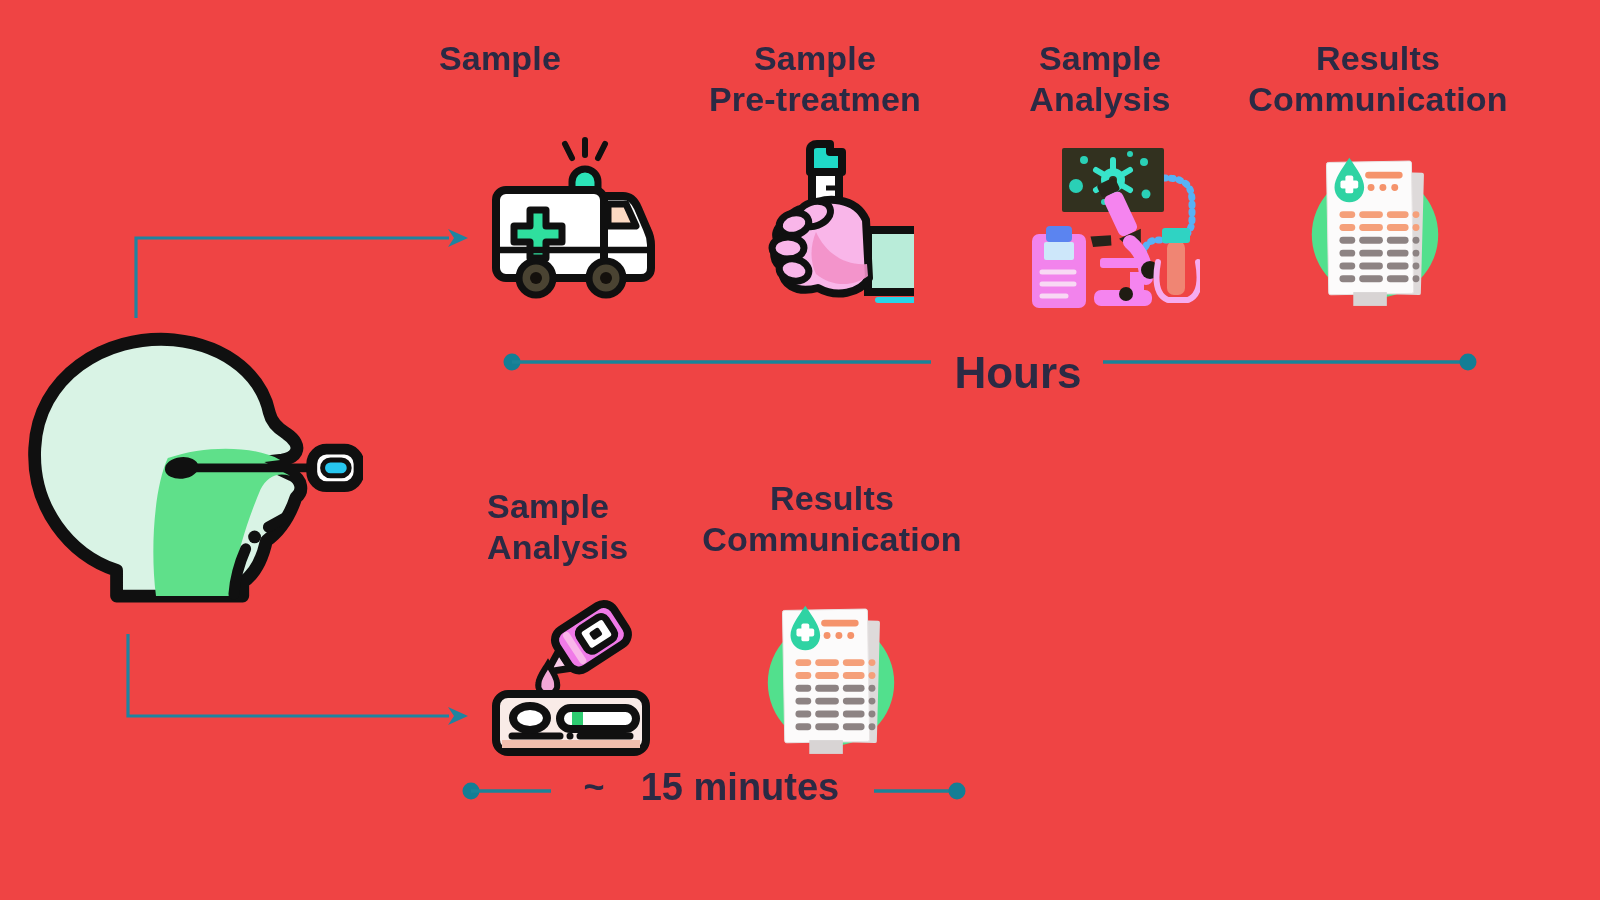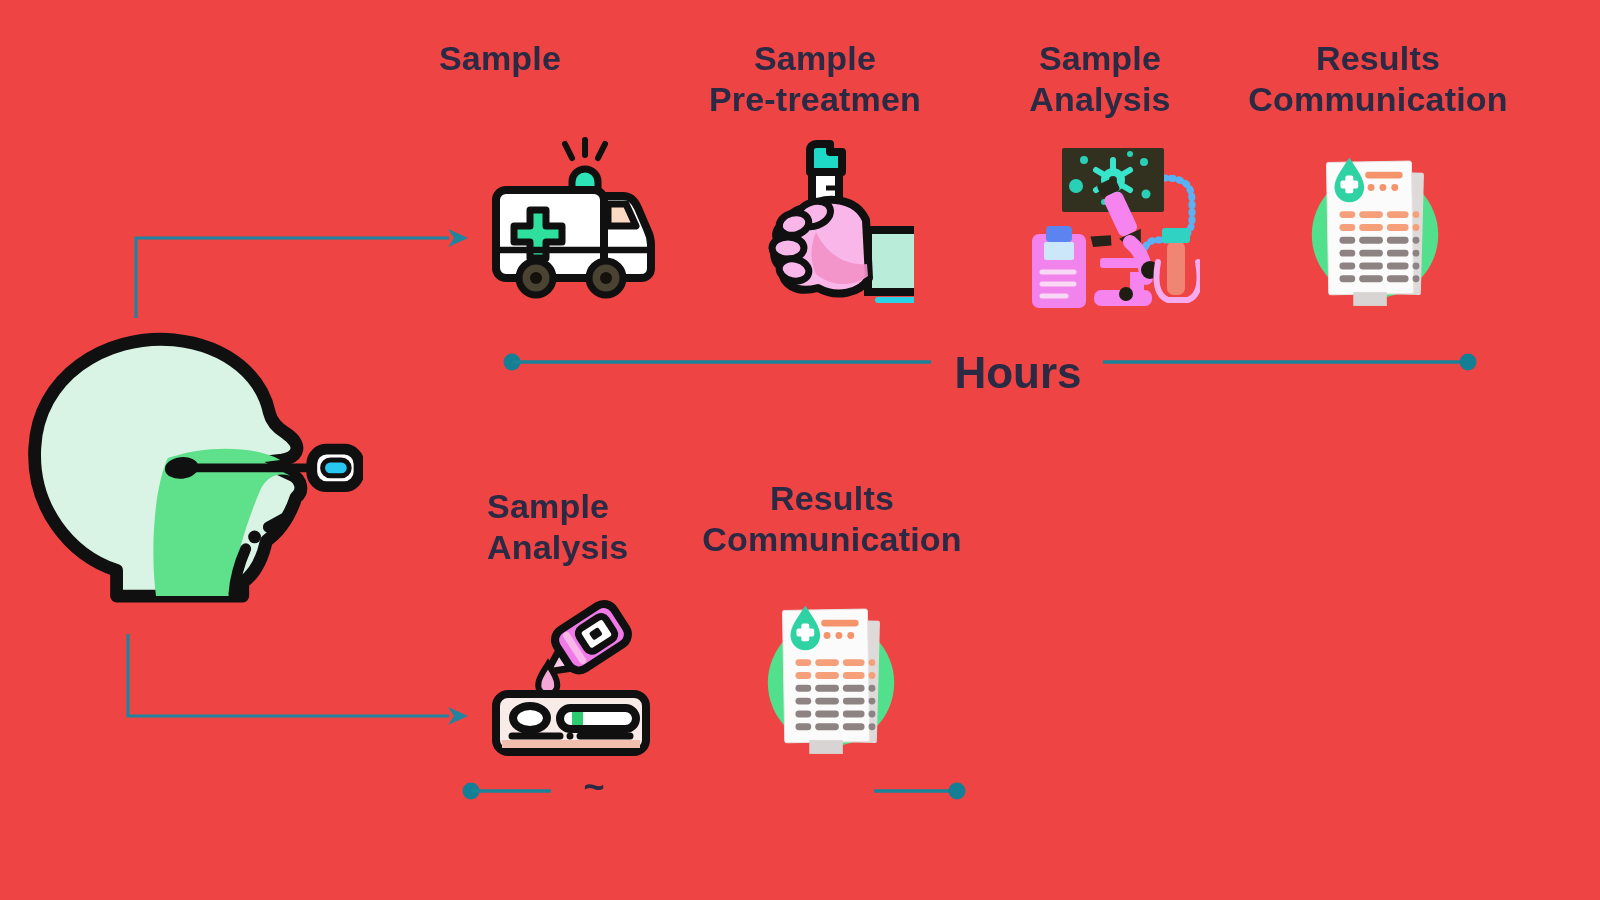--- a/index.html
+++ b/index.html
@@ -263,14 +263,15 @@
       <rect x="44" y="141" width="16" height="7" rx="3.5"></rect>
         <rect x="64" y="141" width="24" height="7" rx="3.5"></rect>
         <rect x="92" y="141" width="22" height="7" rx="3.5"></rect>
         <rect x="118" y="141" width="7" height="7" rx="3.5"></rect>
     </g>
     <rect x="58" y="158" width="34" height="14" fill="#d8d4d4"></rect>
   </svg>
 
   <div class="duration hours">Hours</div>
   <div class="duration tilde">~</div>
+  <div class="duration minutes">15 minutes</div>
 
 </div>
 
 </body></html>

